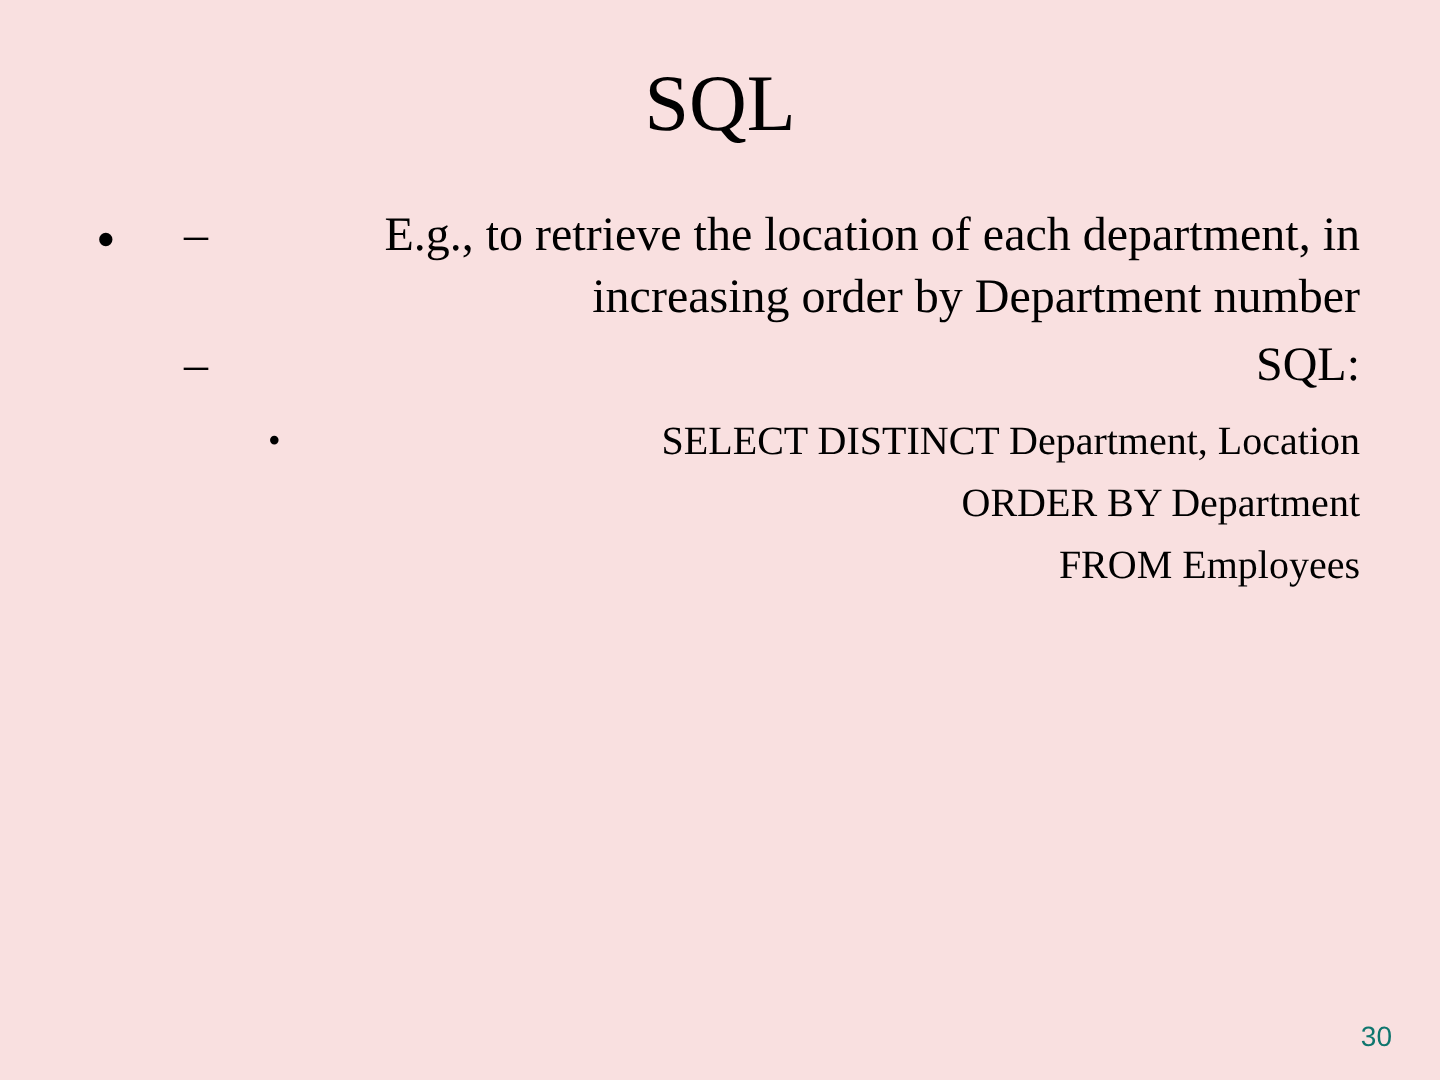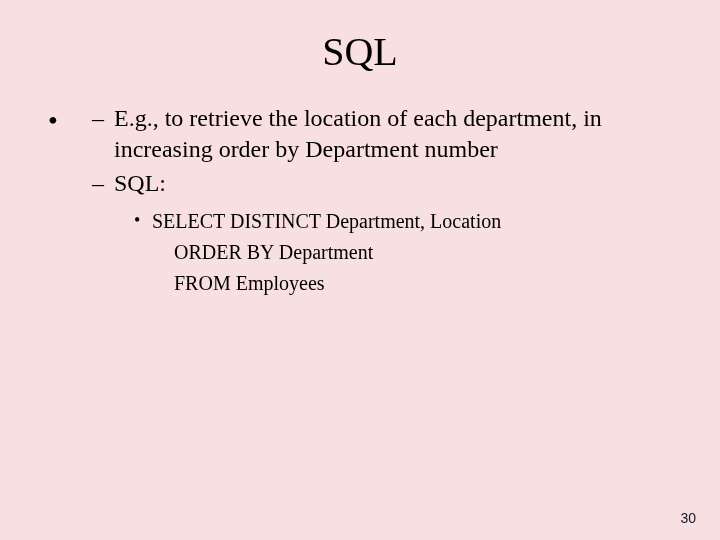--- a/index.html
+++ b/index.html
@@ -46,20 +46,21 @@
     left: 0;
     top: 0;
     font-size: 28px;
   }
   ul.level2 {
     list-style: none;
     padding: 0;
     margin: 6px 0 0 18px;
     font-size: 24px;
     line-height: 1.28;
+    text-align: right;
   }
   ul.level2 > li {
     position: relative;
     padding-left: 22px;
     margin-bottom: 4px;
   }
   ul.level2 > li::before {
     content: "–";
     position: absolute;
     left: 0;
@@ -86,21 +87,21 @@
   }
   .cont {
     margin-left: 22px;
   }
   .pagenum {
     position: absolute;
     right: 24px;
     bottom: 14px;
     font-family: Arial, Helvetica, sans-serif;
     font-size: 14px;
-    color: #0f172a;
+    color: #0f766e;
   }
 </style>
 </head>
 <body>
 
 <div class="slide">
   <h1 class="title">SQL</h1>
 
   <ul class="level1">
     <li>

